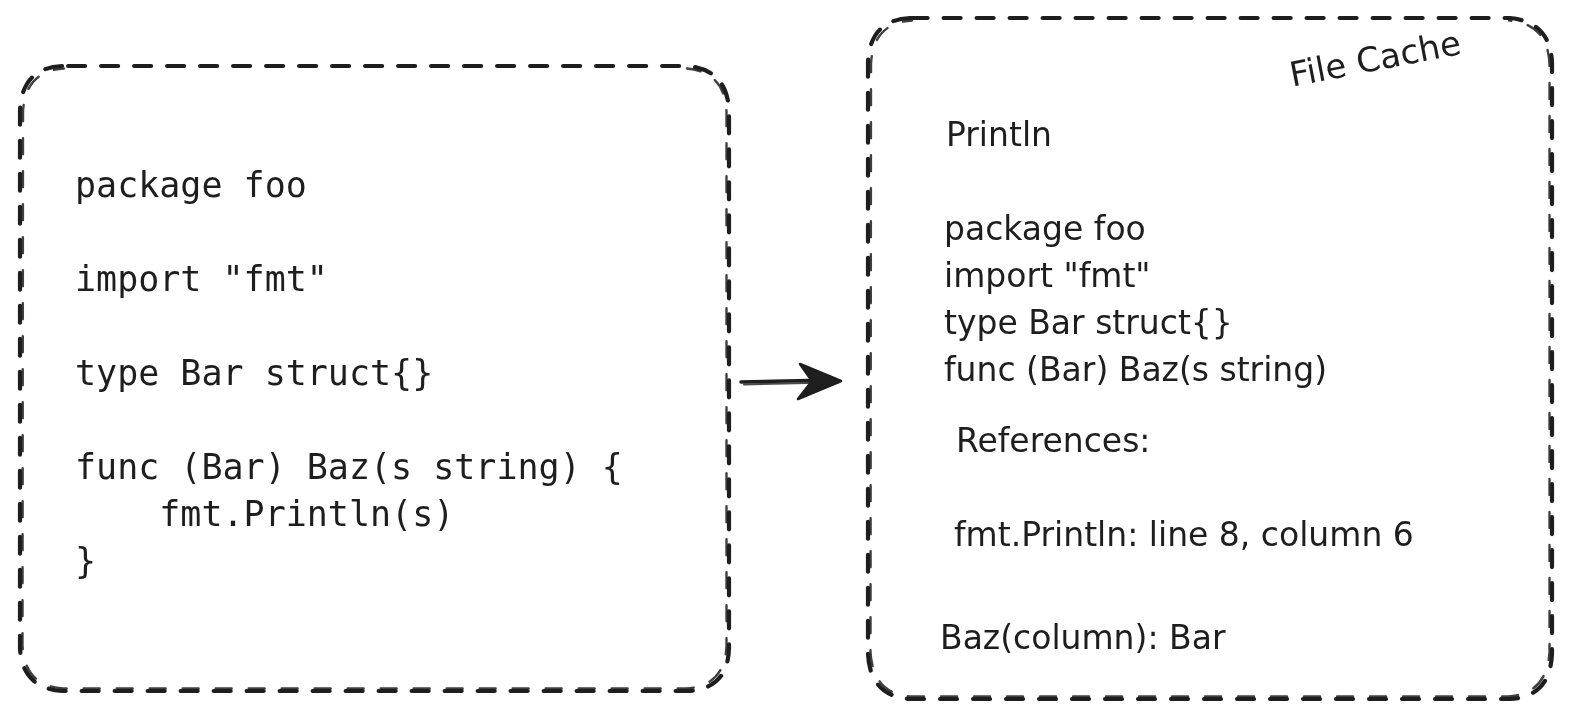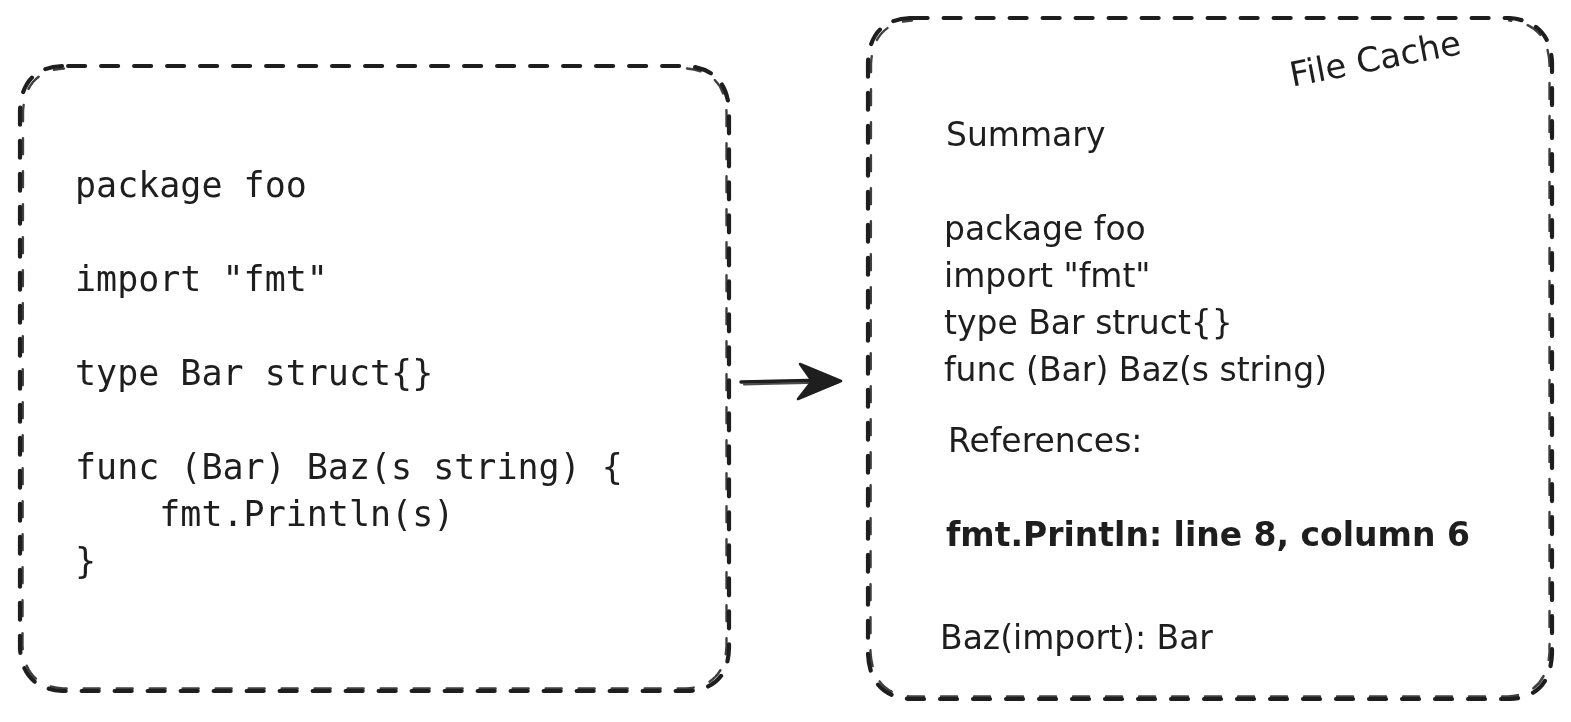--- a/index.html
+++ b/index.html
@@ -69,22 +69,22 @@
     left: 424px;
     top: 38px;
     transform: rotate(-11deg);
     transform-origin: left center;
     font-size: 34px;
   }
 
   .block-summary { left: 38px; top: 50px; }
   .block-summary .indent { padding-left: 40px; display: block; }
 
-  .block-references { left: 40px; top: 356px; }
-  .block-references .indent { padding-left: 40px; display: block; font-weight: bold; }
+  .block-references { left: 48px; top: 356px; }
+  .block-references .indent { padding-left: 40px; display: block; }
 
   .block-methods { left: 34px; top: 506px; }
   .block-methods .indent { padding-left: 40px; display: block; }
 </style>
 </head>
 <body>
 
 <svg id="canvas" viewBox="0 0 1571 722" xmlns="http://www.w3.org/2000/svg">
 
   <g>
@@ -117,29 +117,29 @@
 func (Bar) Baz(s string) {
     fmt.Println(s)
 }</pre>
 </div>
 
 <div class="cache-panel">
 
   <div class="hand cache-title">File Cache</div>
 
   <div class="hand block-summary">
-    <span>Summary</span>
+    <span>Println</span>
     <span class="indent">package foo
 import "fmt"
 type Bar struct{}
 func (Bar) Baz(s string)</span>
   </div>
 
   <div class="hand block-references">
     <span>References:</span>
     <span class="indent">fmt.Println: line 8, column 6</span>
   </div>
 
   <div class="hand block-methods">
-    <span class="indent">Baz(import): Bar</span>
+    <span class="indent">Baz(column): Bar</span>
   </div>
 
 </div>
 
 </body></html>

